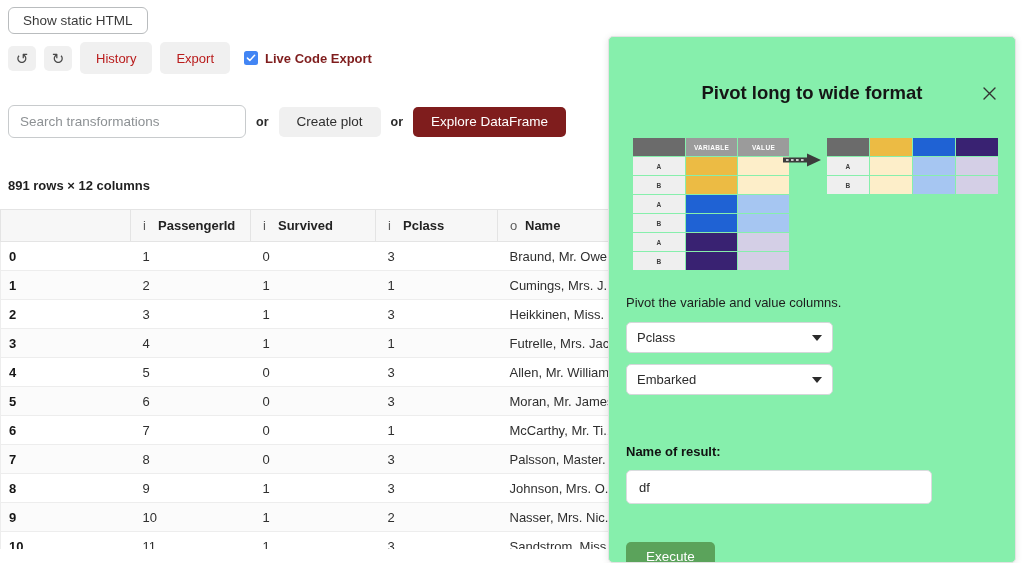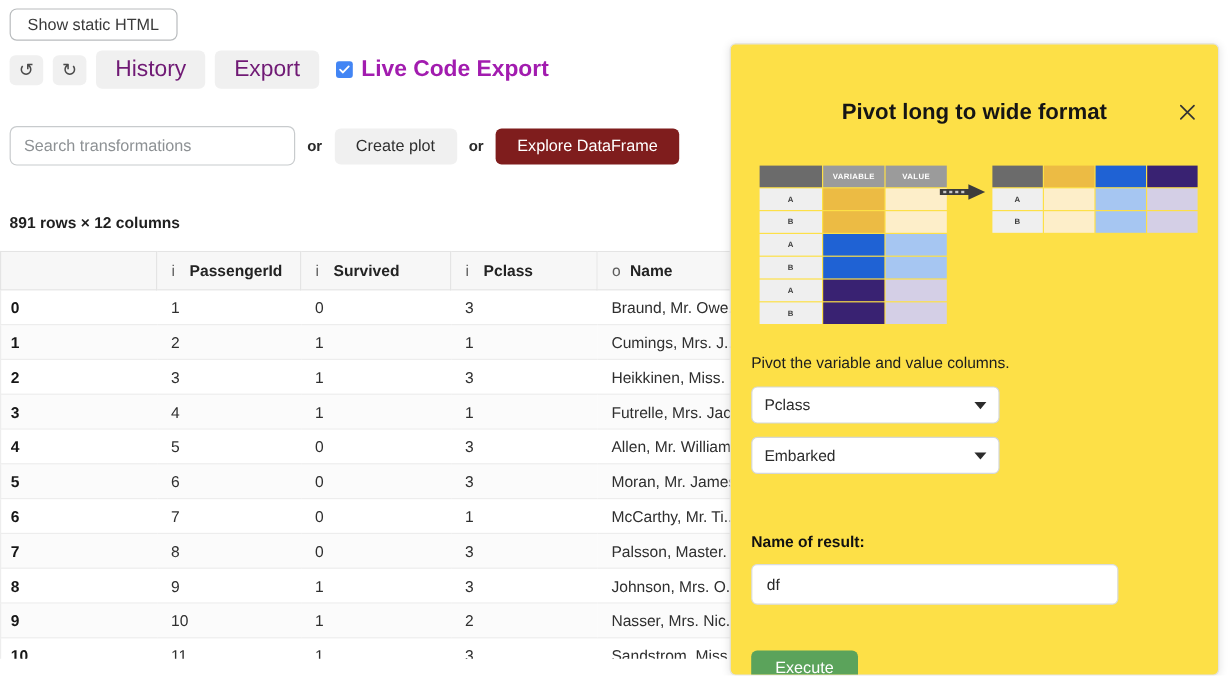--- a/index.html
+++ b/index.html
@@ -52,22 +52,22 @@
   }
   .btn-grey {
     display: inline-flex;
     align-items: center;
     justify-content: center;
     height: 25px;
     padding: 16px 16px;
     border: none;
     border-radius: 5px;
     background: #f0f0f0;
-    font-size: 19px;
-    color: #701a75;
+    font-size: 13px;
+    color: #b91c1c;
     box-sizing: border-box;
     cursor: pointer;
     white-space: nowrap;
   }
   .btn-icon {
     width: 28px;
     padding: 0;
     font-size: 15px;
     color: #4a4a4a;
     line-height: 1;
@@ -83,22 +83,22 @@
     width: 14px; height: 14px;
     border-radius: 2.5px;
     background: #4285f4;
     display: flex;
     align-items: center;
     justify-content: center;
     flex: none;
   }
   .checkbox svg { display: block; }
   .check-label {
-    font-size: 19px;
-    color: #a21caf;
+    font-size: 13px;
+    color: #7f1d1d;
     font-weight: 600;
   }
 
   .toolbar-third {
     position: absolute;
     left: 8px; top: 105px;
     display: flex;
     align-items: center;
     gap: 10px;
   }
@@ -223,21 +223,21 @@
     width: 1px; height: 340px;
     background: #e4e4e4;
   }
 
   
   .modal {
     position: absolute;
     left: 608px; top: 36px;
     width: 408px;
     height: 527px;
-    background: #fde047;
+    background: #86efac;
     border: 1px solid #e3e3e3;
     border-radius: 5px;
     box-shadow: 0 1px 7px rgba(0,0,0,0.10);
     box-sizing: border-box;
     overflow: hidden;
   }
   .modal-title {
     position: absolute;
     left: 0; top: 56px;
     width: 100%;

